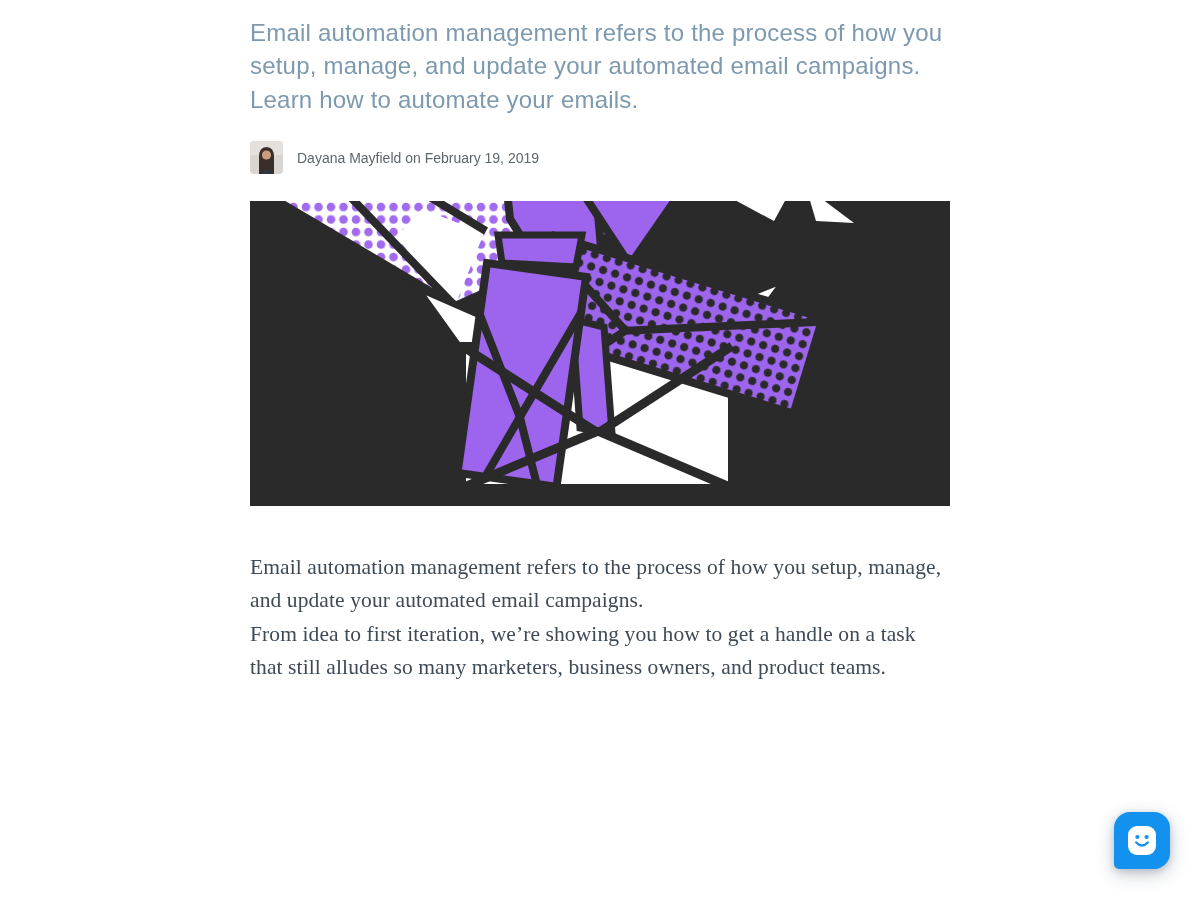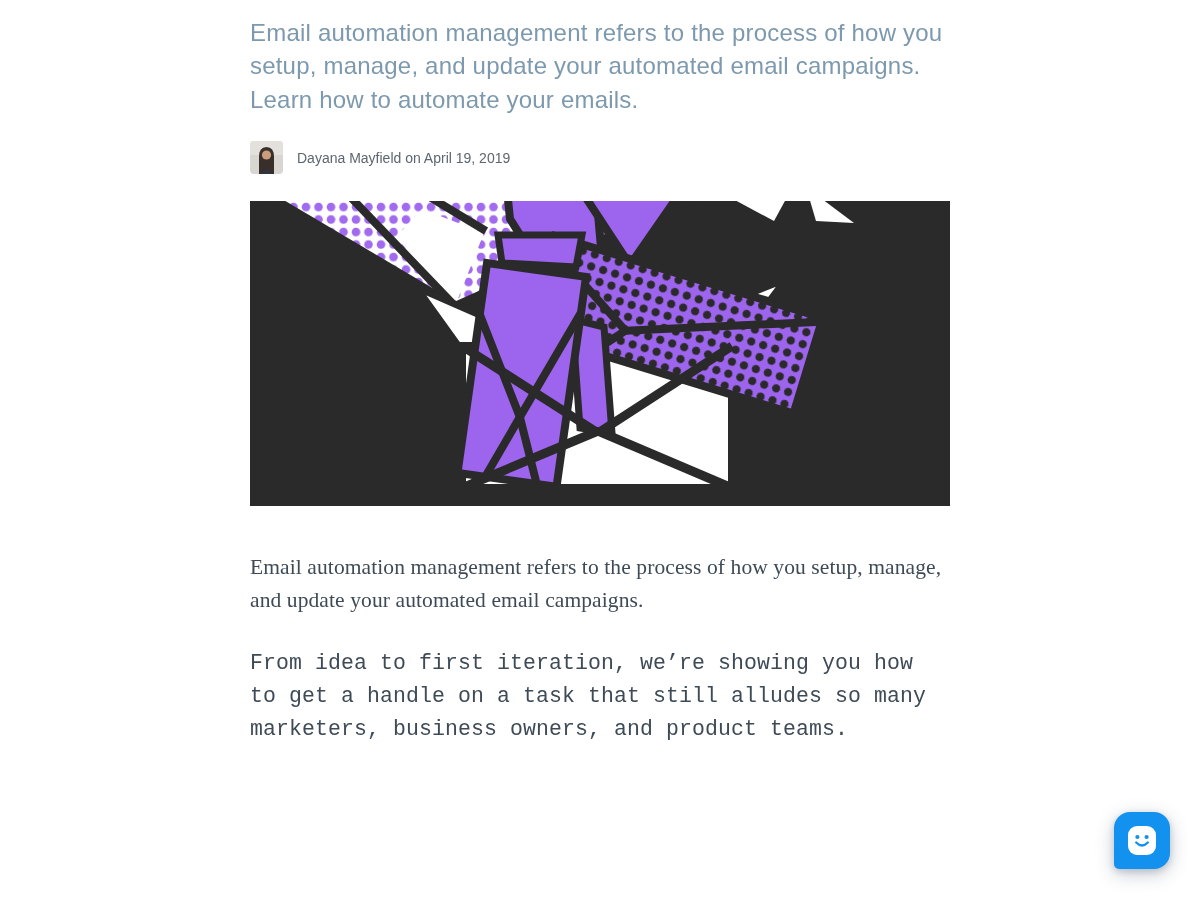--- a/index.html
+++ b/index.html
@@ -20,21 +20,21 @@
   .avatar{
     width:33px;height:33px;border-radius:4px;overflow:hidden;flex:0 0 auto;
     display:block;
   }
   .byline-text{margin-left:14px;font-size:14px;color:#5d666e;}
   .hero{margin-top:27px;width:700px;height:305px;display:block;}
   .body-copy{font-family:"Liberation Serif","DejaVu Serif",serif;color:#3e4b57;}
   .body-copy p{
     margin:0 0 0 0;font-size:21.5px;line-height:1.55;letter-spacing:.1px;
   }
-  .body-copy p + p{margin-top:29px;font-family:Liberation Mono, monospace;}
+  .body-copy p + p{}
   .para1{margin-top:45px !important;}
   .chat-launcher{
     position:absolute;right:30px;bottom:31px;width:56px;height:57px;
     background:#1292ee;border:none;cursor:pointer;padding:0;
     border-radius:16px 16px 16px 5px;
     box-shadow:0 5px 18px rgba(40,60,90,.28), 0 2px 6px rgba(40,60,90,.18);
     display:flex;align-items:center;justify-content:center;
   }
   .chat-face{
     width:28px;height:29px;background:#ffffff;border-radius:9px;
@@ -52,21 +52,21 @@
   <div class="byline">
     <span class="avatar">
       <svg width="33" height="33" viewBox="0 0 33 33" aria-hidden="true">
         <rect width="33" height="33" fill="#d9d5d0"></rect>
         <rect width="33" height="14" fill="#e4e1dc"></rect>
         <path d="M9 33 L9 16 Q9 6 16.5 6 Q24 6 24 16 L24 33 Z" fill="#3a2e2a"></path>
         <circle cx="16.5" cy="14" r="4.6" fill="#c99d7e"></circle>
         <path d="M11 33 Q16.5 24 22 33 Z" fill="#2e3440"></path>
       </svg>
     </span>
-    <span class="byline-text">Dayana Mayfield on April 19, 2019</span>
+    <span class="byline-text">Dayana Mayfield on February 19, 2019</span>
   </div>
 
   <figure class="hero" style="margin:27px 0 0 0;">
     <svg width="700" height="305" viewBox="0 0 700 305" role="img" aria-label="Illustration of purple and polka-dot envelopes flying out of an open white envelope on a dark background">
       <defs>
         <pattern id="pdots" width="12.5" height="12.5" patternUnits="userSpaceOnUse">
           <circle cx="6" cy="6" r="4.3" fill="#a26bef"></circle>
         </pattern>
         <pattern id="ddots" width="12.5" height="12.5" patternUnits="userSpaceOnUse">
           <circle cx="6" cy="6" r="4.1" fill="#2b2a2a"></circle>

